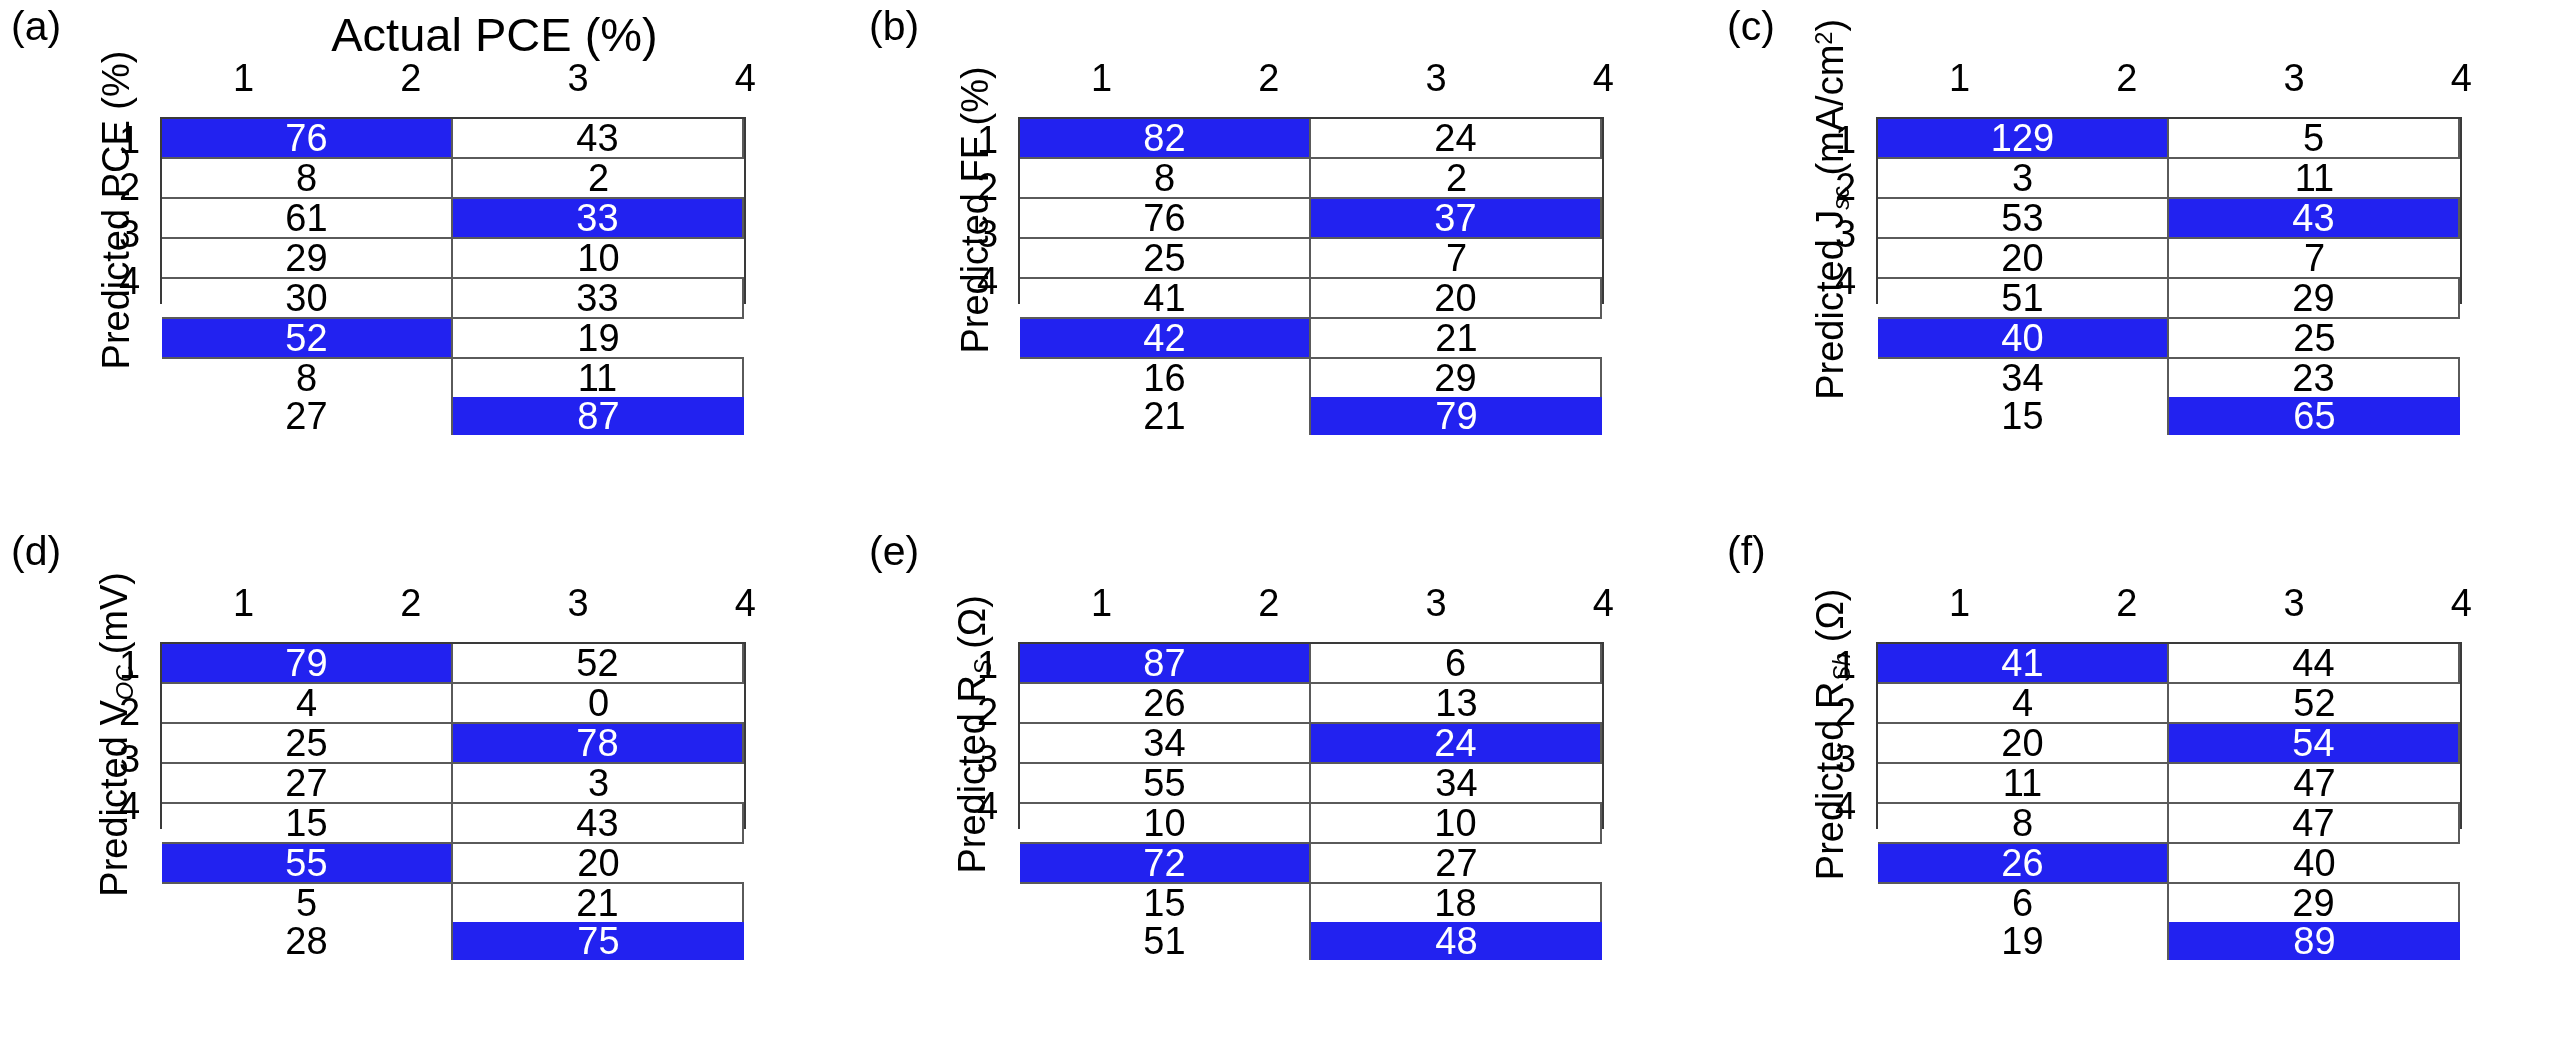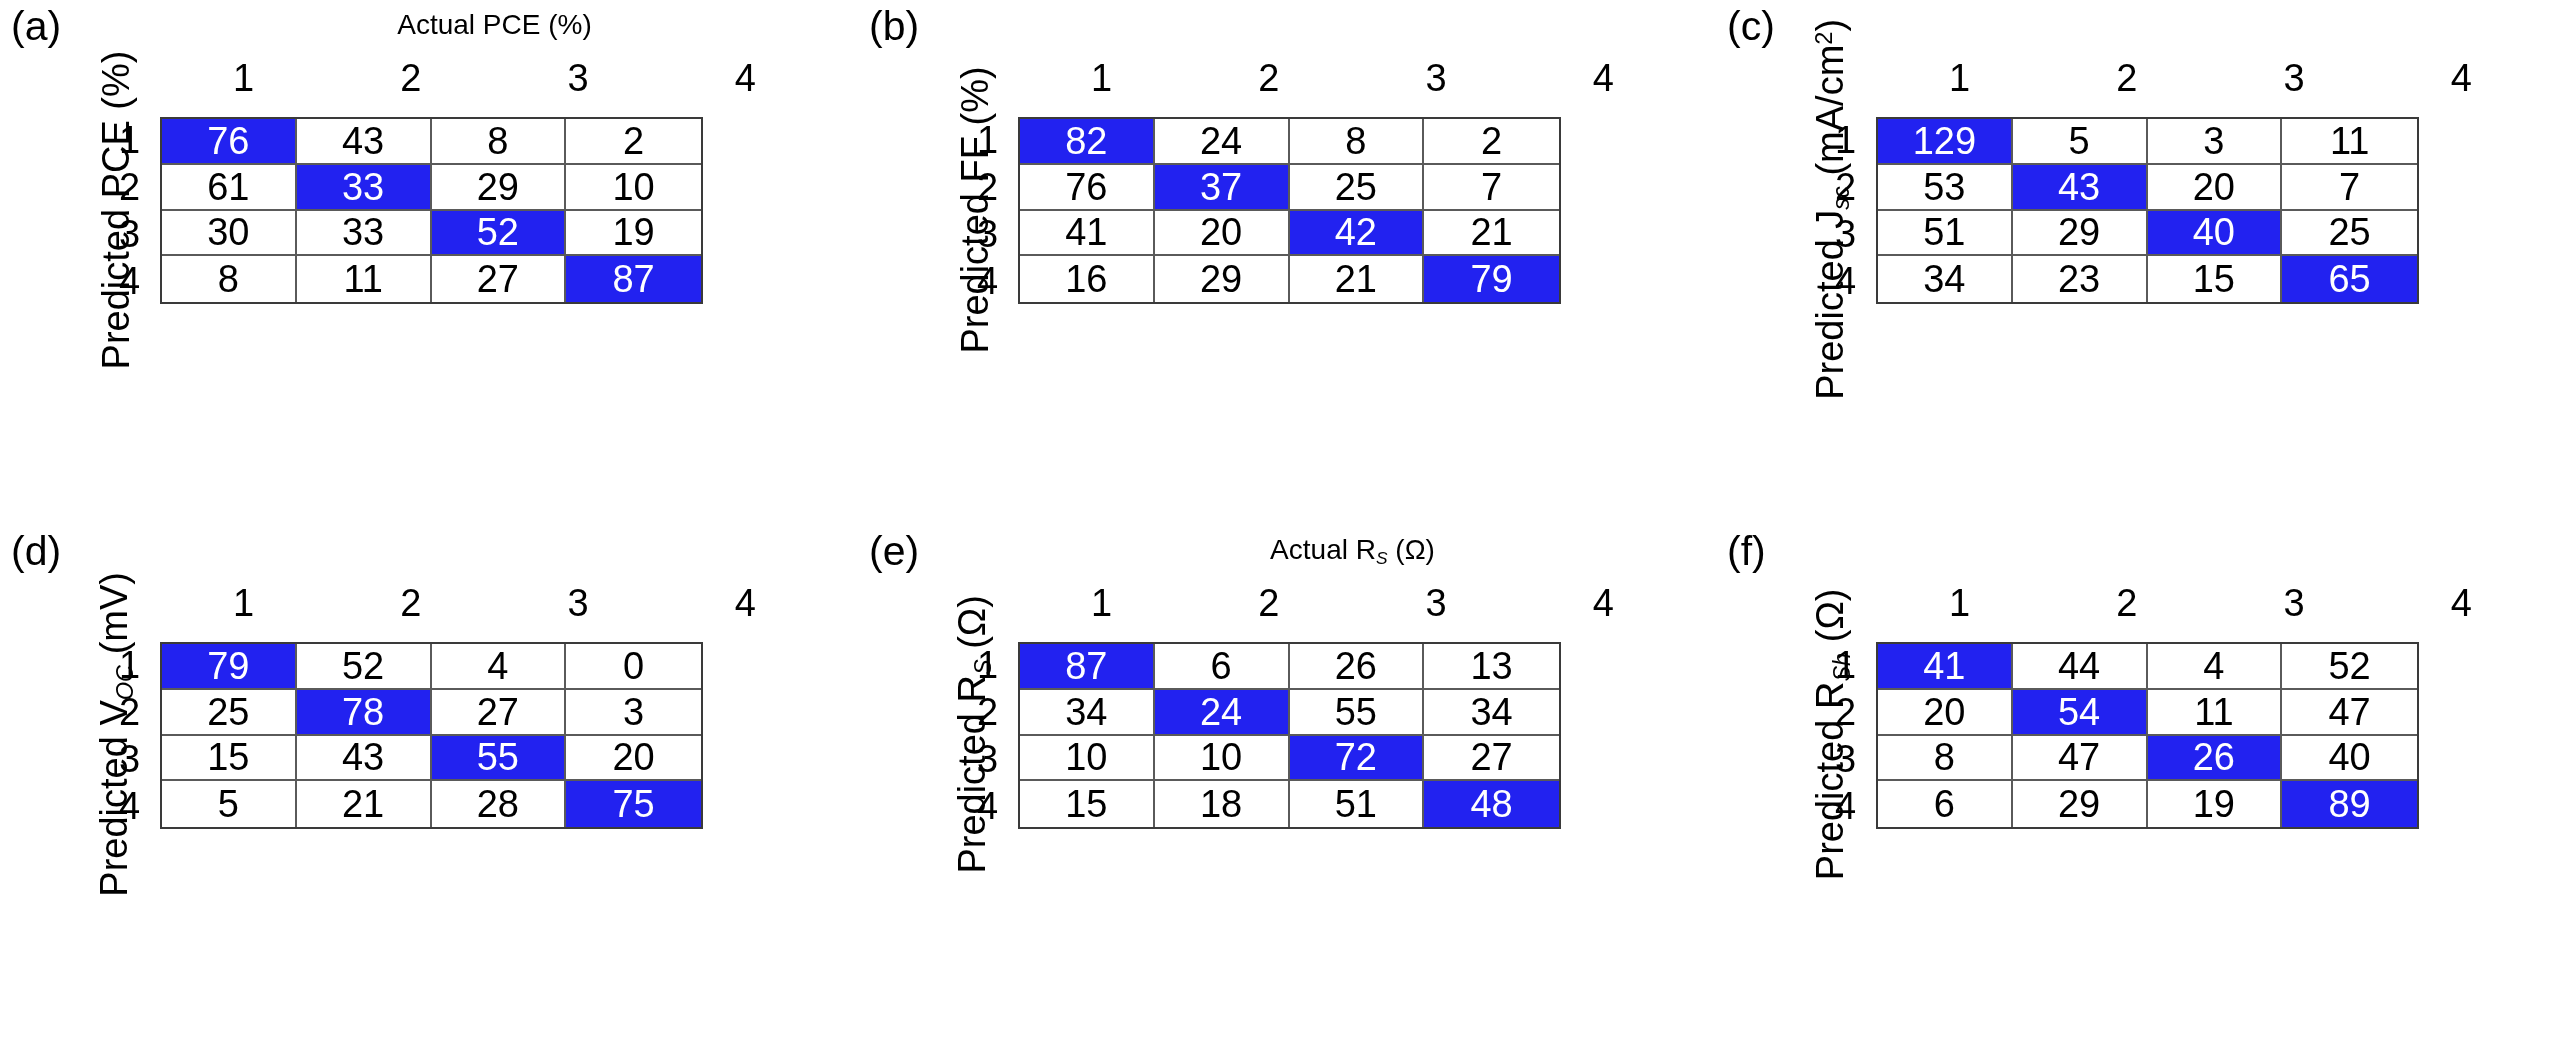--- a/index.html
+++ b/index.html
@@ -44,21 +44,21 @@
     white-space: nowrap;
   }
 
   
   .col-title {
     position: absolute;
     left: 160px;
     top: 11px;
     width: 669px;
     text-align: center;
-    font-size: 28px;
+    font-size: 47px;
     line-height: 1.02;
     white-space: nowrap;
   }
 
   
   .col-heads {
     position: absolute;
     left: 160px;
     top: 59px;
     width: 669px;
@@ -106,24 +106,24 @@
     justify-content: center;
     font-size: 38px;
     line-height: 1.0;
   }
 
   
   .matrix {
     position: absolute;
     left: 160px;
     top: 117px;
-    width: 543px;
+    width: 586px;
     height: 187px;
     display: grid;
-    grid-template-columns: repeat(4, 1fr);
+    grid-template-columns: repeat(2, 1fr);
     grid-template-rows: repeat(4, 1fr);
     border: 2.3px solid #3a3a3a;
     box-sizing: border-box;
     background: #ffffff;
   }
   .cell {
     display: flex;
     align-items: center;
     justify-content: center;
     border-right: 2.3px solid #5a5a5a;
@@ -297,21 +297,20 @@
           <div class="cell diag">55</div>
           <div class="cell lastcol">20</div>
           <div class="cell lastrow">5</div>
           <div class="cell lastrow">21</div>
           <div class="cell lastrow">28</div>
           <div class="cell diag lastcol lastrow">75</div>
         </div>
       </div>
       <div class="panel">
         <div class="panel-letter">(e)</div>
-        <div class="col-title">Actual R<sub>S</sub> (Ω)</div>
         <div class="col-heads">
           <div class="col-head">1</div>
           <div class="col-head">2</div>
           <div class="col-head">3</div>
           <div class="col-head">4</div>
         </div>
         <div class="row-title">
           <span class="row-title-inner">Predicted R<sub>S</sub> (Ω)</span>
         </div>
         <div class="row-heads">

